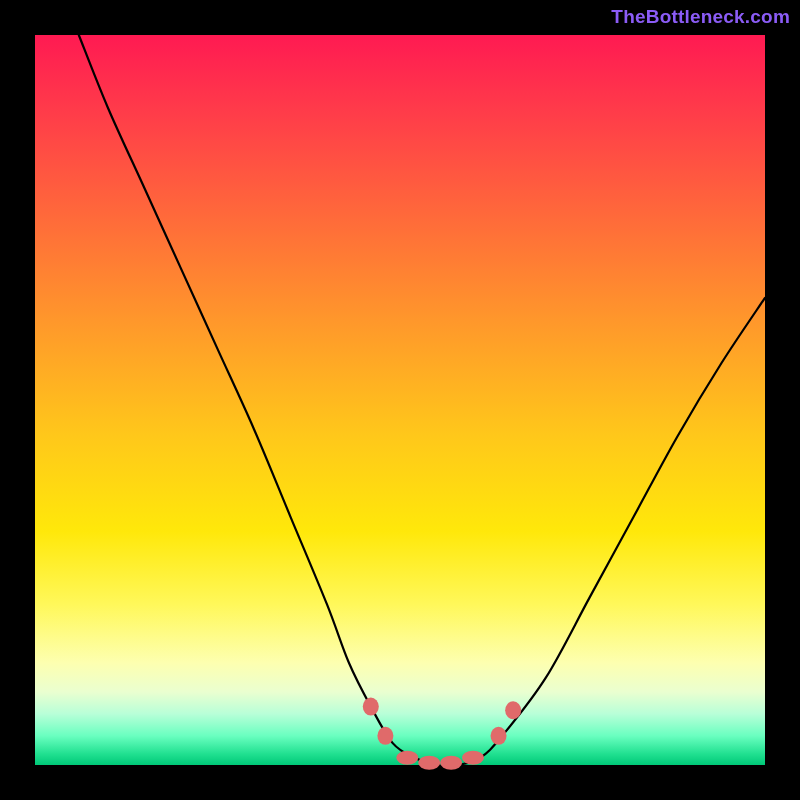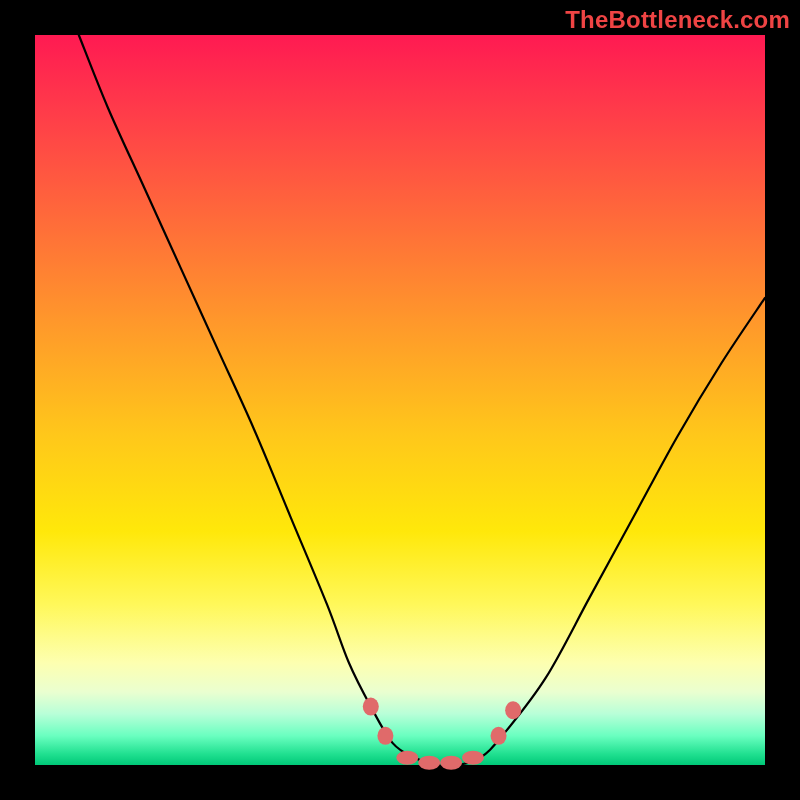--- a/index.html
+++ b/index.html
@@ -38,23 +38,23 @@
       #6affc0 96%,
       #20e090 98.5%,
       #00c878 100%
     );
   }
   .watermark {
     position: absolute;
     top: 6px;
     right: 10px;
     font-family: Arial, Helvetica, sans-serif;
-    font-size: 24px;
+    font-size: 19px;
     font-weight: 600;
-    color: #ef4444;
+    color: #8b5cf6;
     letter-spacing: 0.2px;
     user-select: none;
     text-align: right;
   }
   svg.curve {
     position: absolute;
     left: 0;
     top: 0;
     width: 730px;
     height: 730px;

